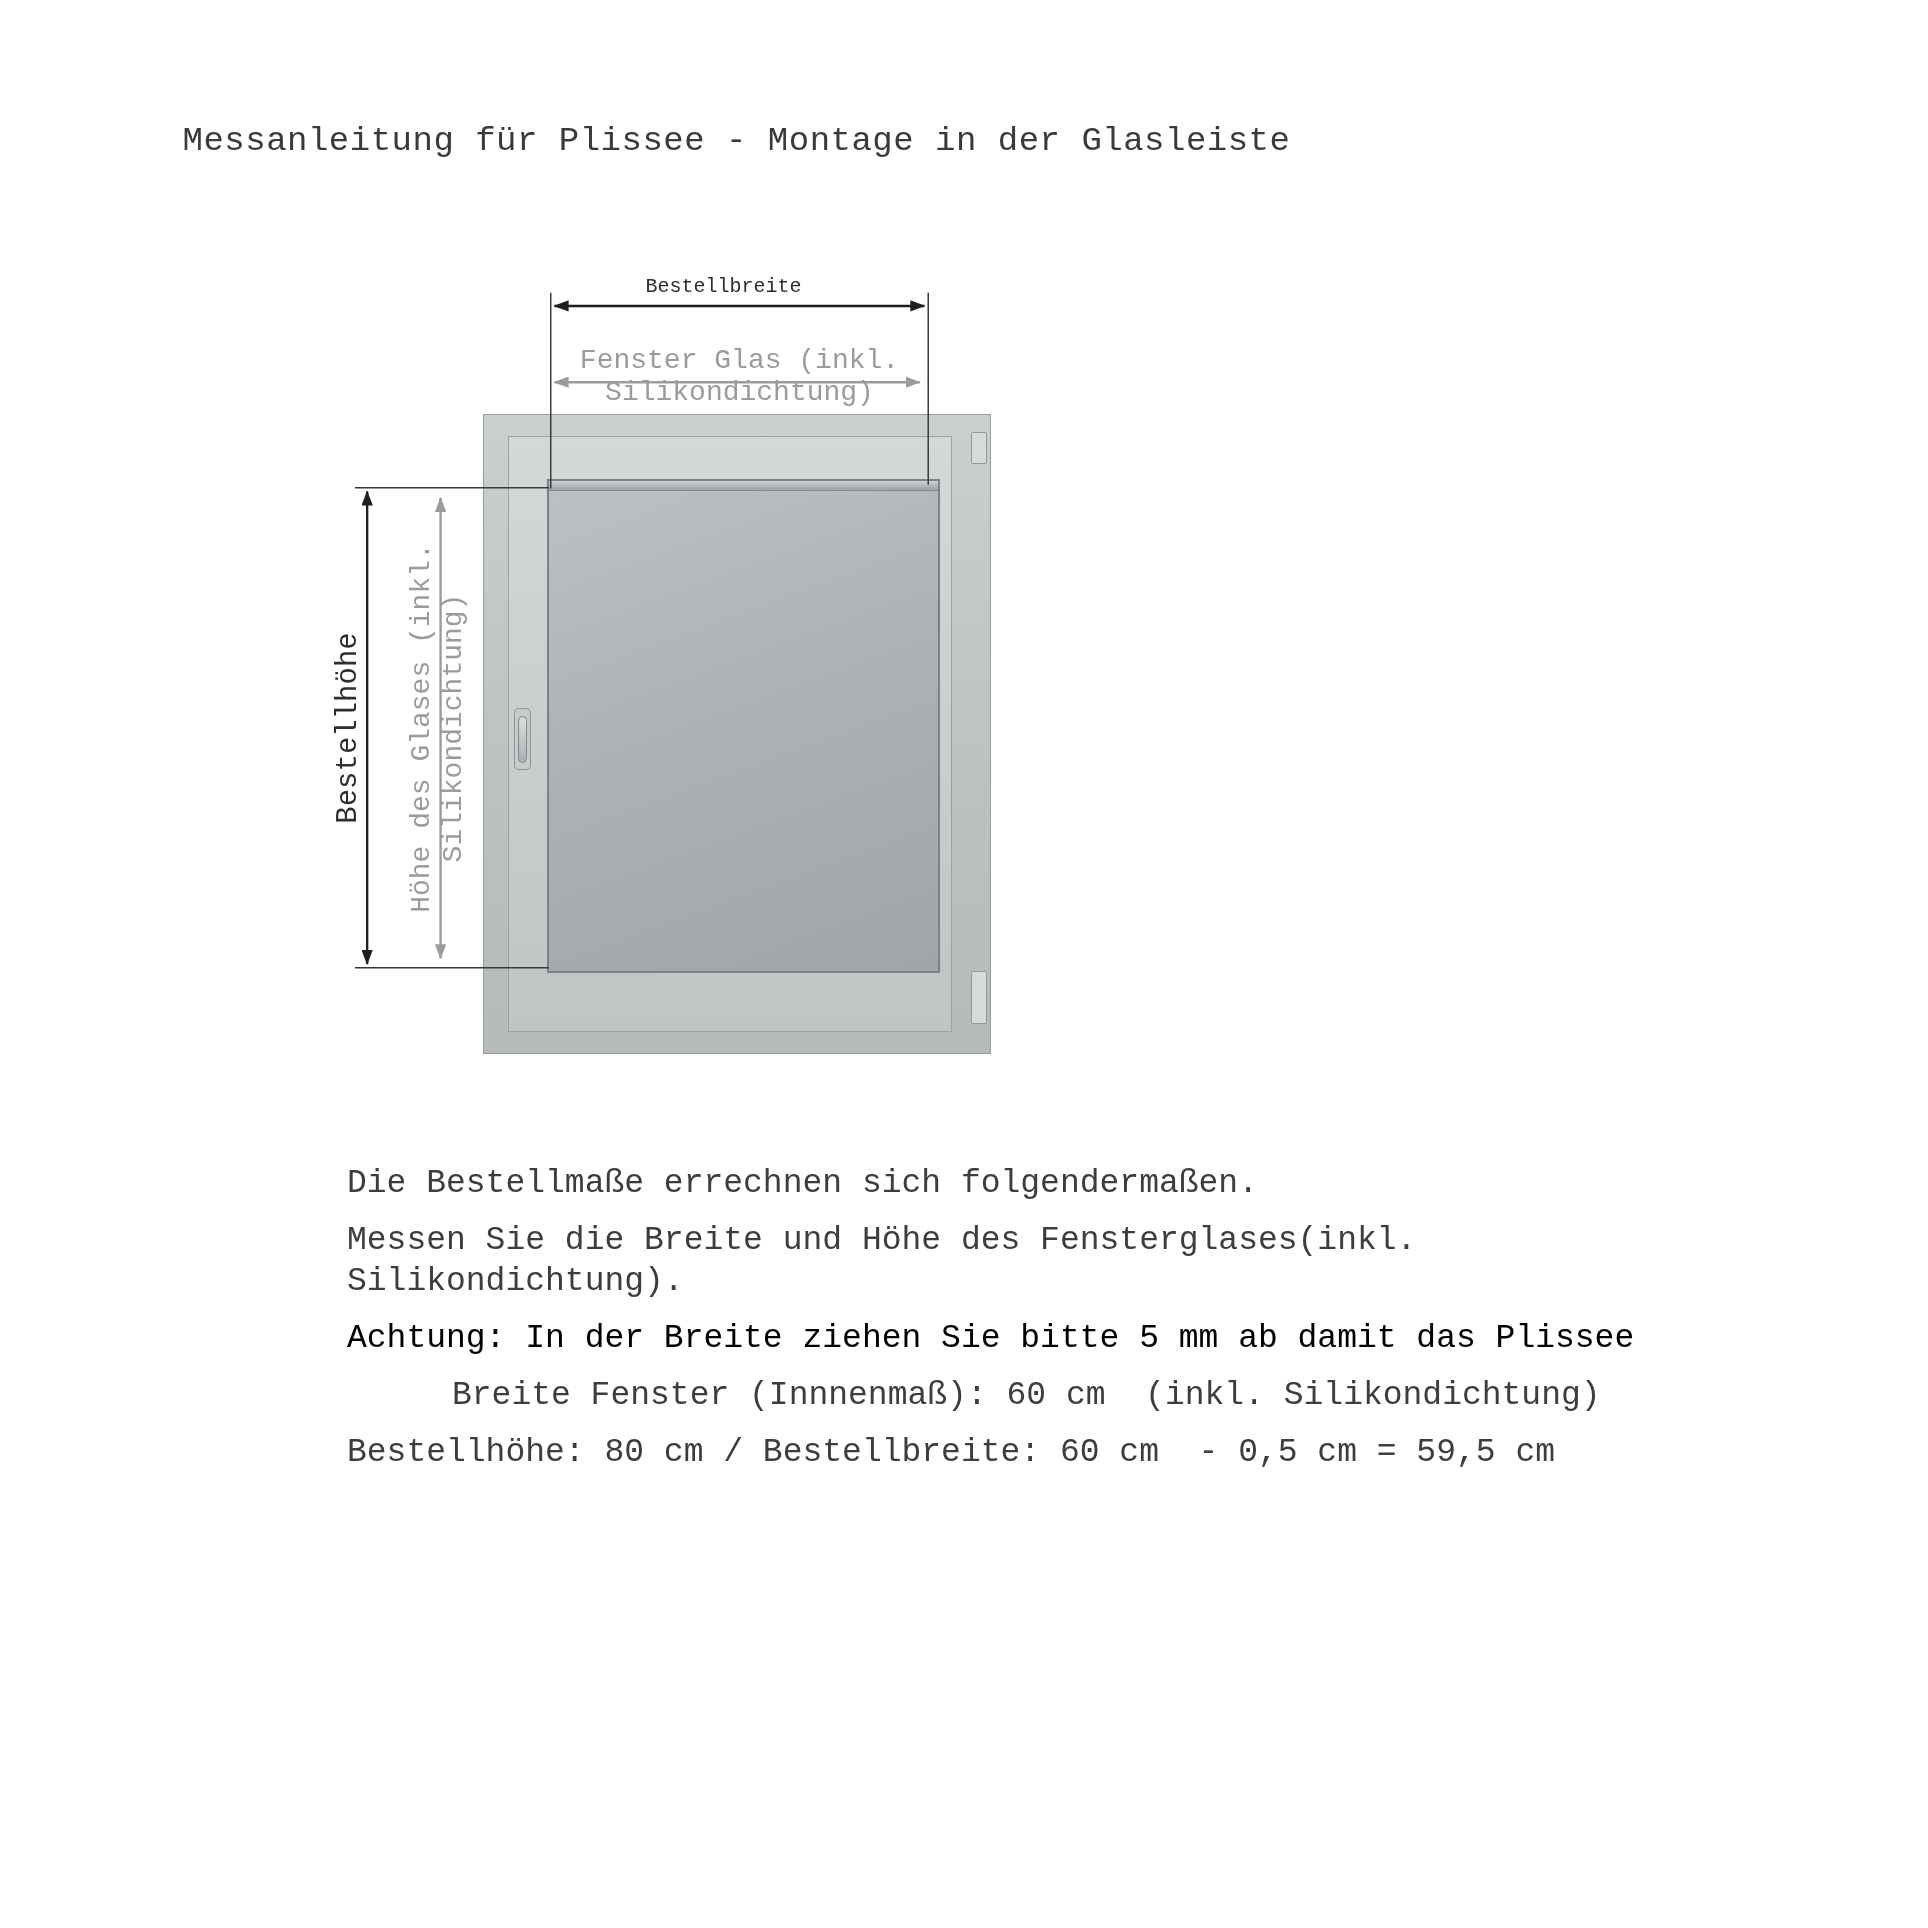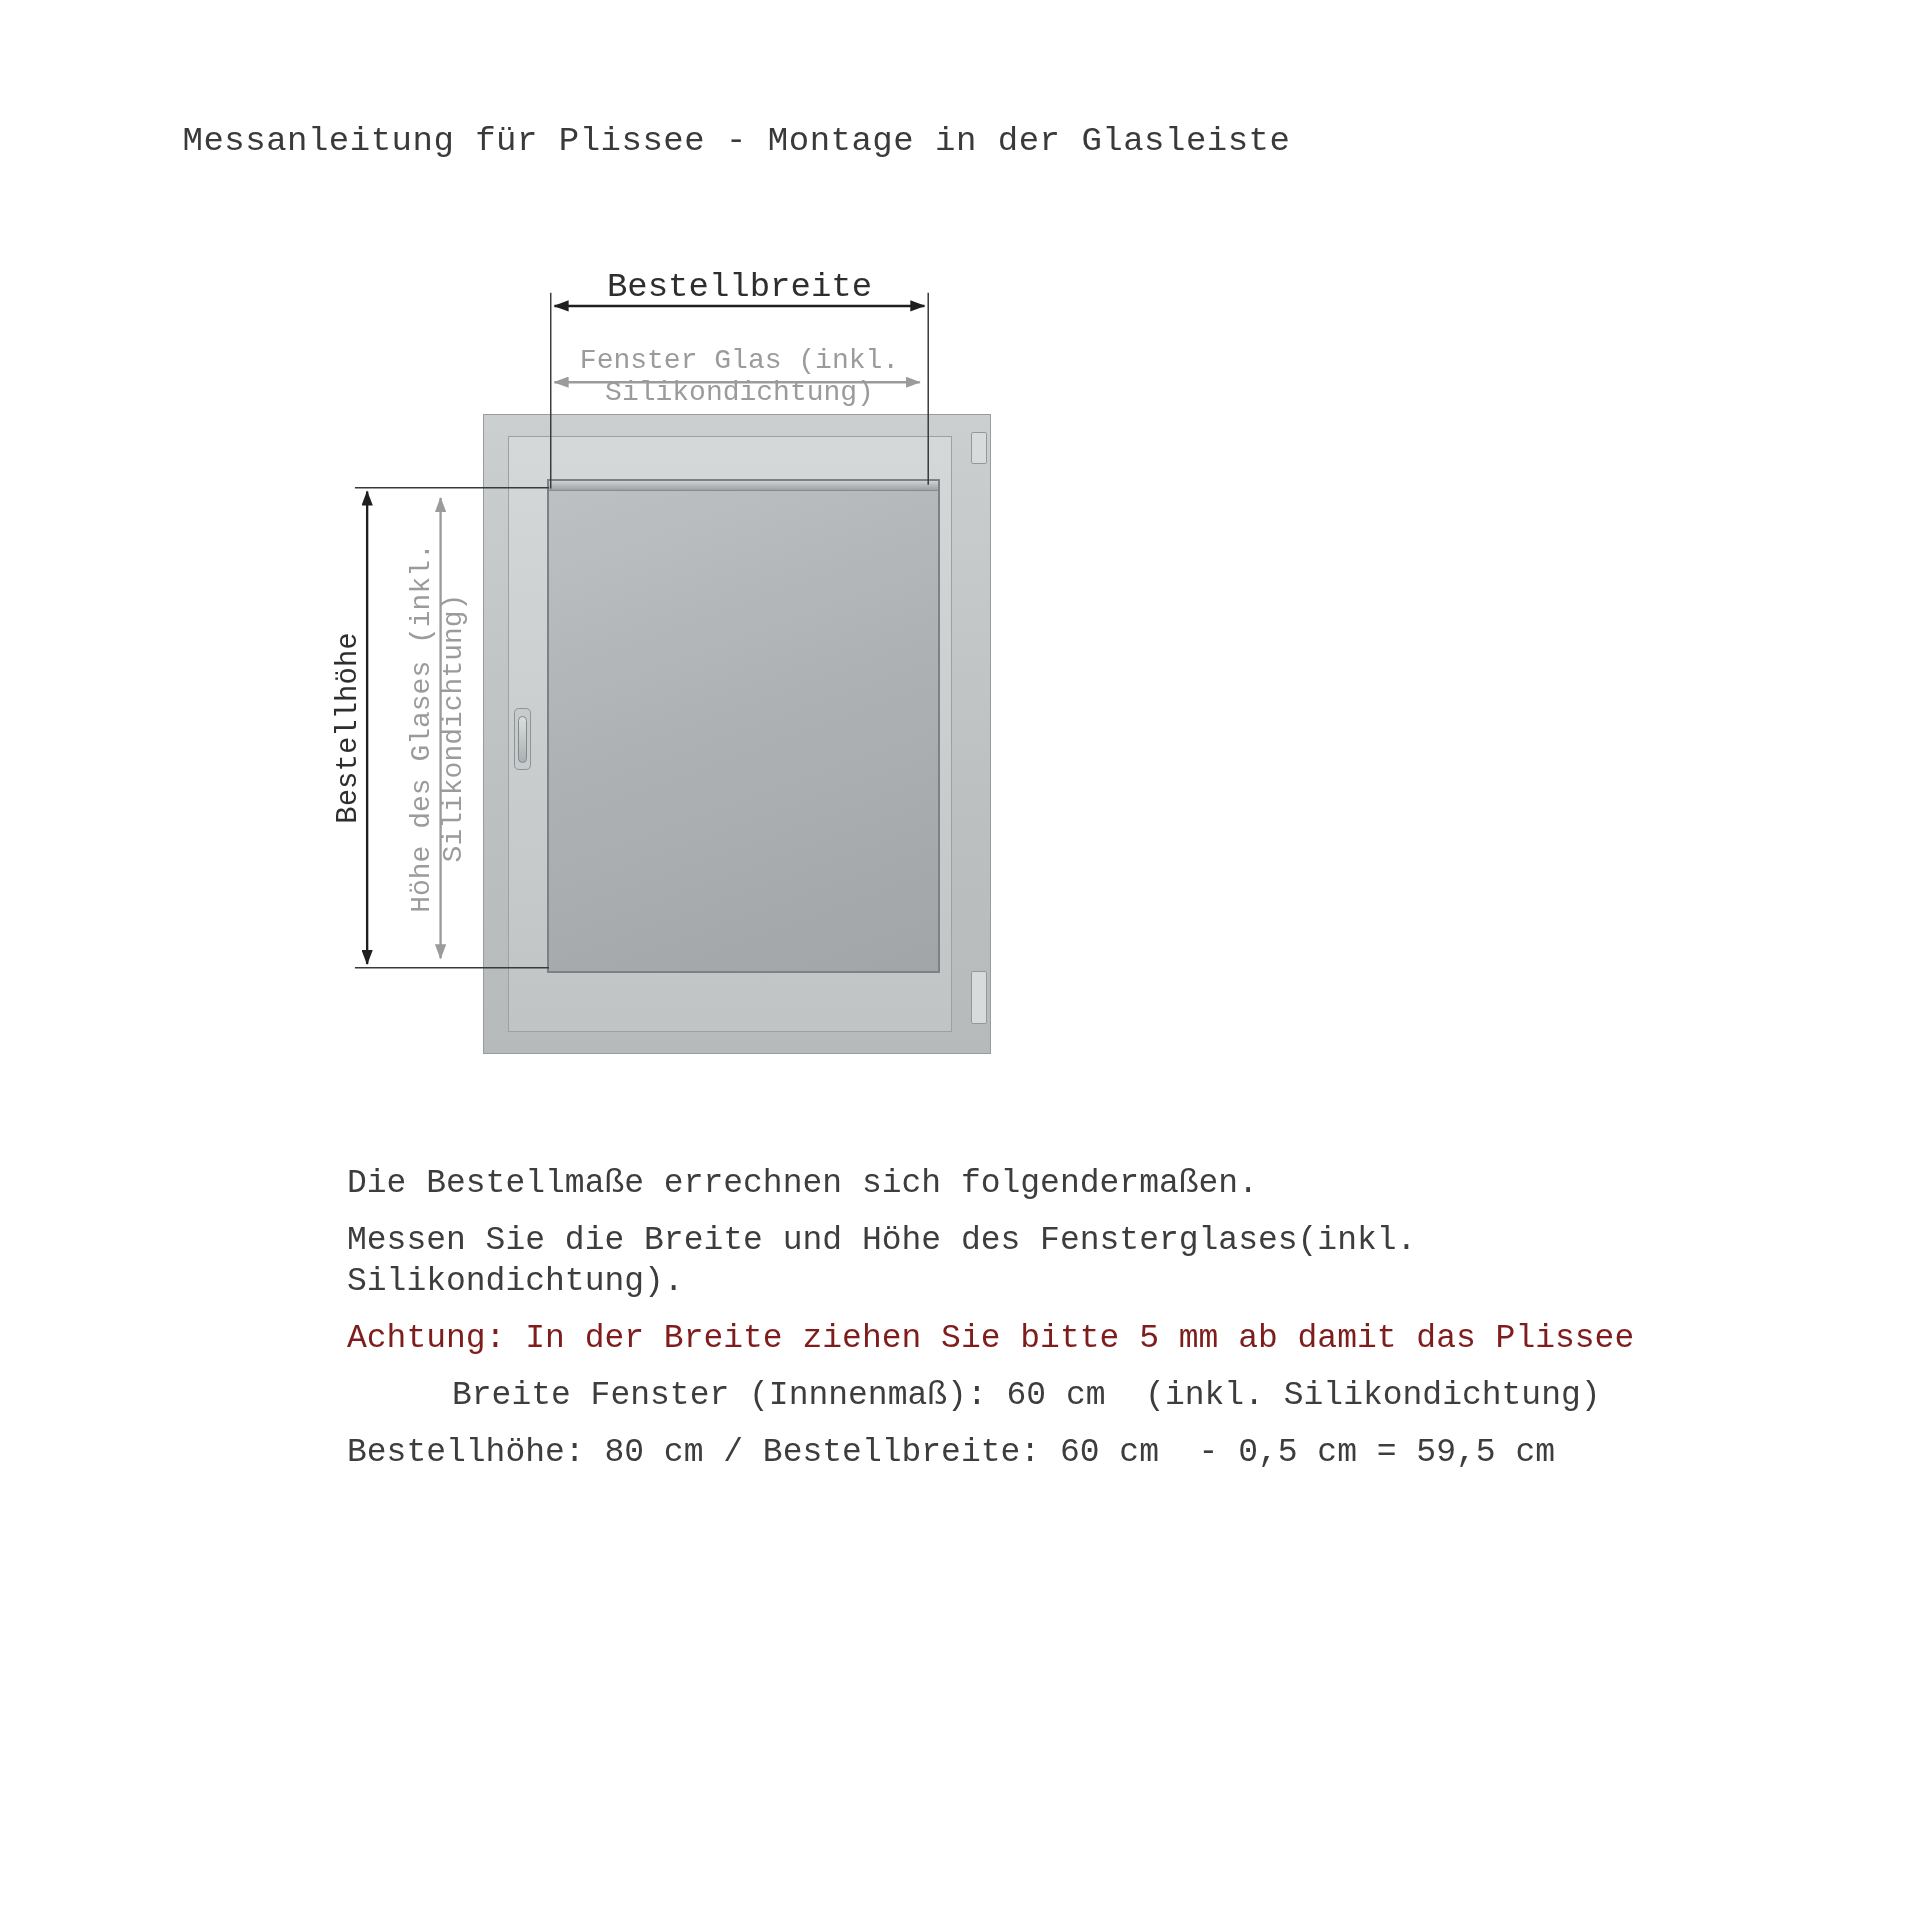--- a/index.html
+++ b/index.html
@@ -102,40 +102,40 @@
   .dim-label {
     position: absolute;
     z-index: 6;
     font-size: 28px;
     text-align: center;
     line-height: 32px;
     height: 32px;
   }
   .dim-black { color: #2e2e2e; }
   .dim-gray  { color: #9b9b9b; }
-  #lbl-order-width { left: 551px; top: 271px; width: 377px; font-size: 34px; }
+  #lbl-order-width { left: 535px; top: 271px; width: 377px; font-size: 20px; }
   #lbl-glass-width { left: 504px; top: 345px; width: 471px; }
   #lbl-order-height { left: 109px; top: 712px; width: 480px; transform: rotate(-90deg); font-size: 29px; }
   #lbl-glass-height { left: 182px; top: 712px; width: 480px; transform: rotate(-90deg); }
 
   
   .textblock {
     position: absolute;
     left: 331px; top: 1147px;
     width: 1337px;
     z-index: 2;
   }
   .body-line {
     margin: 16px;
     font-size: 33px;
     line-height: 41px;
     color: #3d3d3d;
     white-space: pre-wrap;
   }
-  .warn { color: #7f1d1d; }
+  .warn { color: #000000; }
   .example-first { margin-top: 41px; }
   .example-indent { padding-left: 105px; }
 </style>
 </head>
 <body>
 
 <div class="canvas">
 
   <h1 class="title">Messanleitung für Plissee - Montage in der Glasleiste</h1>
 

